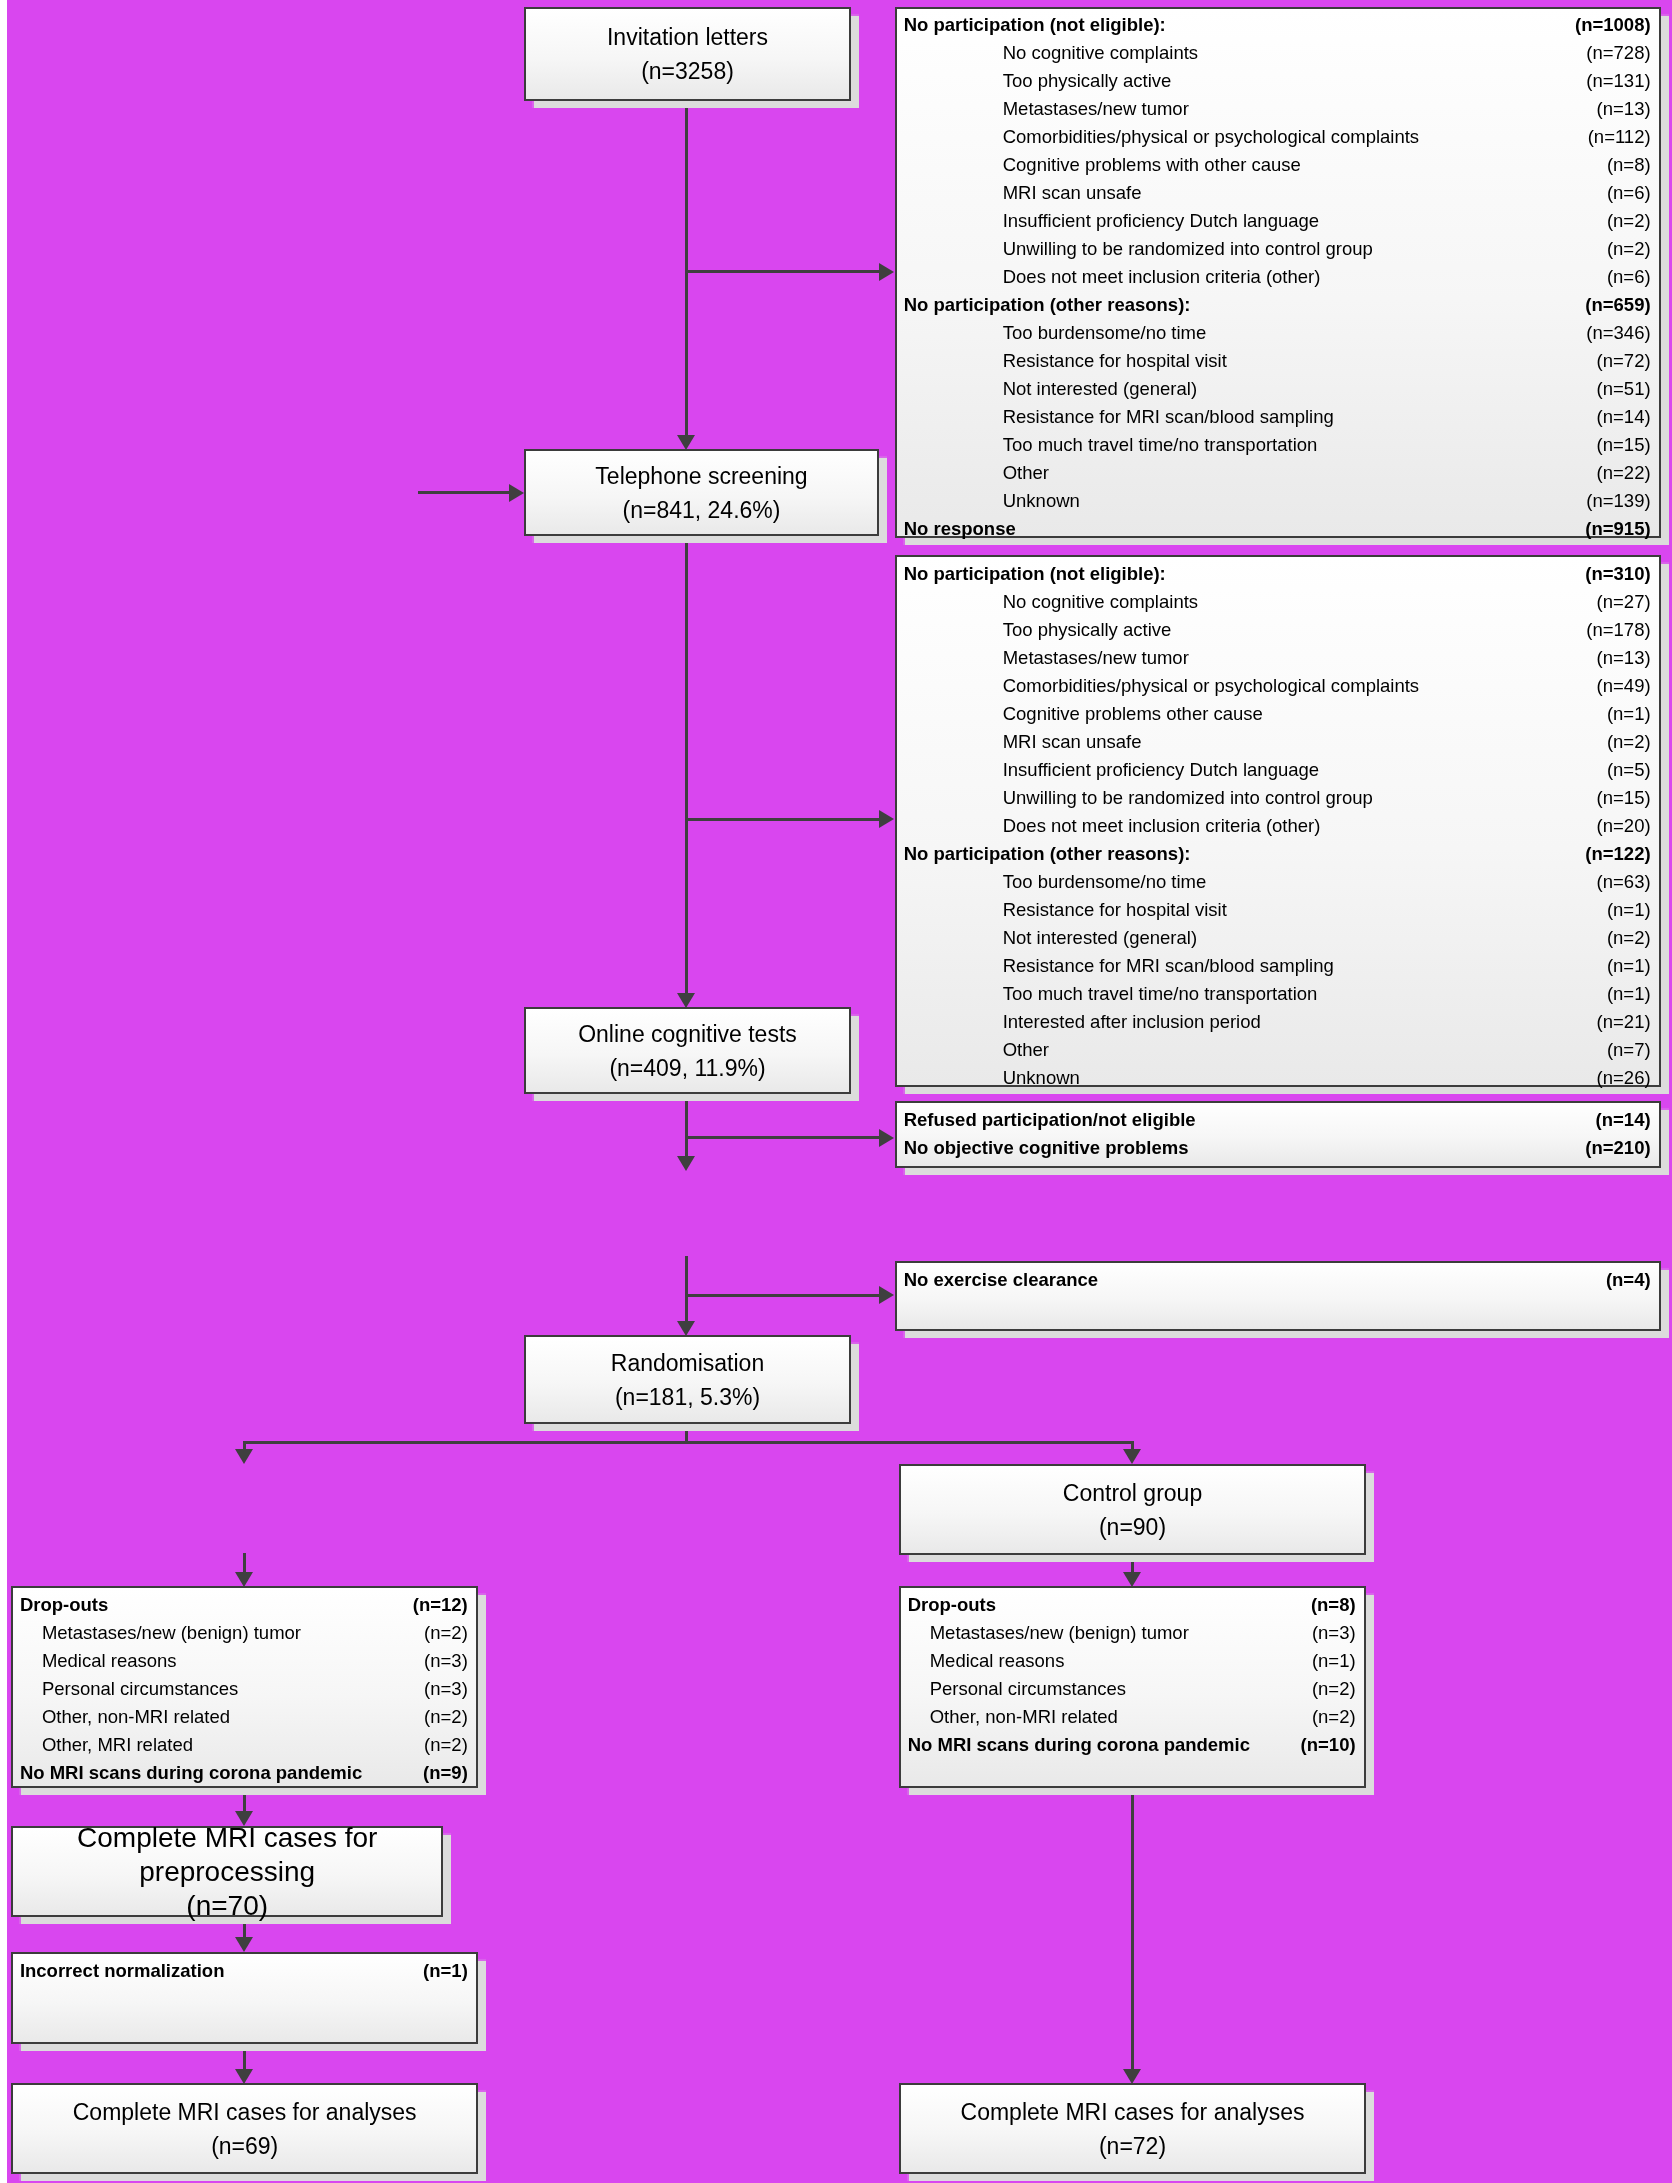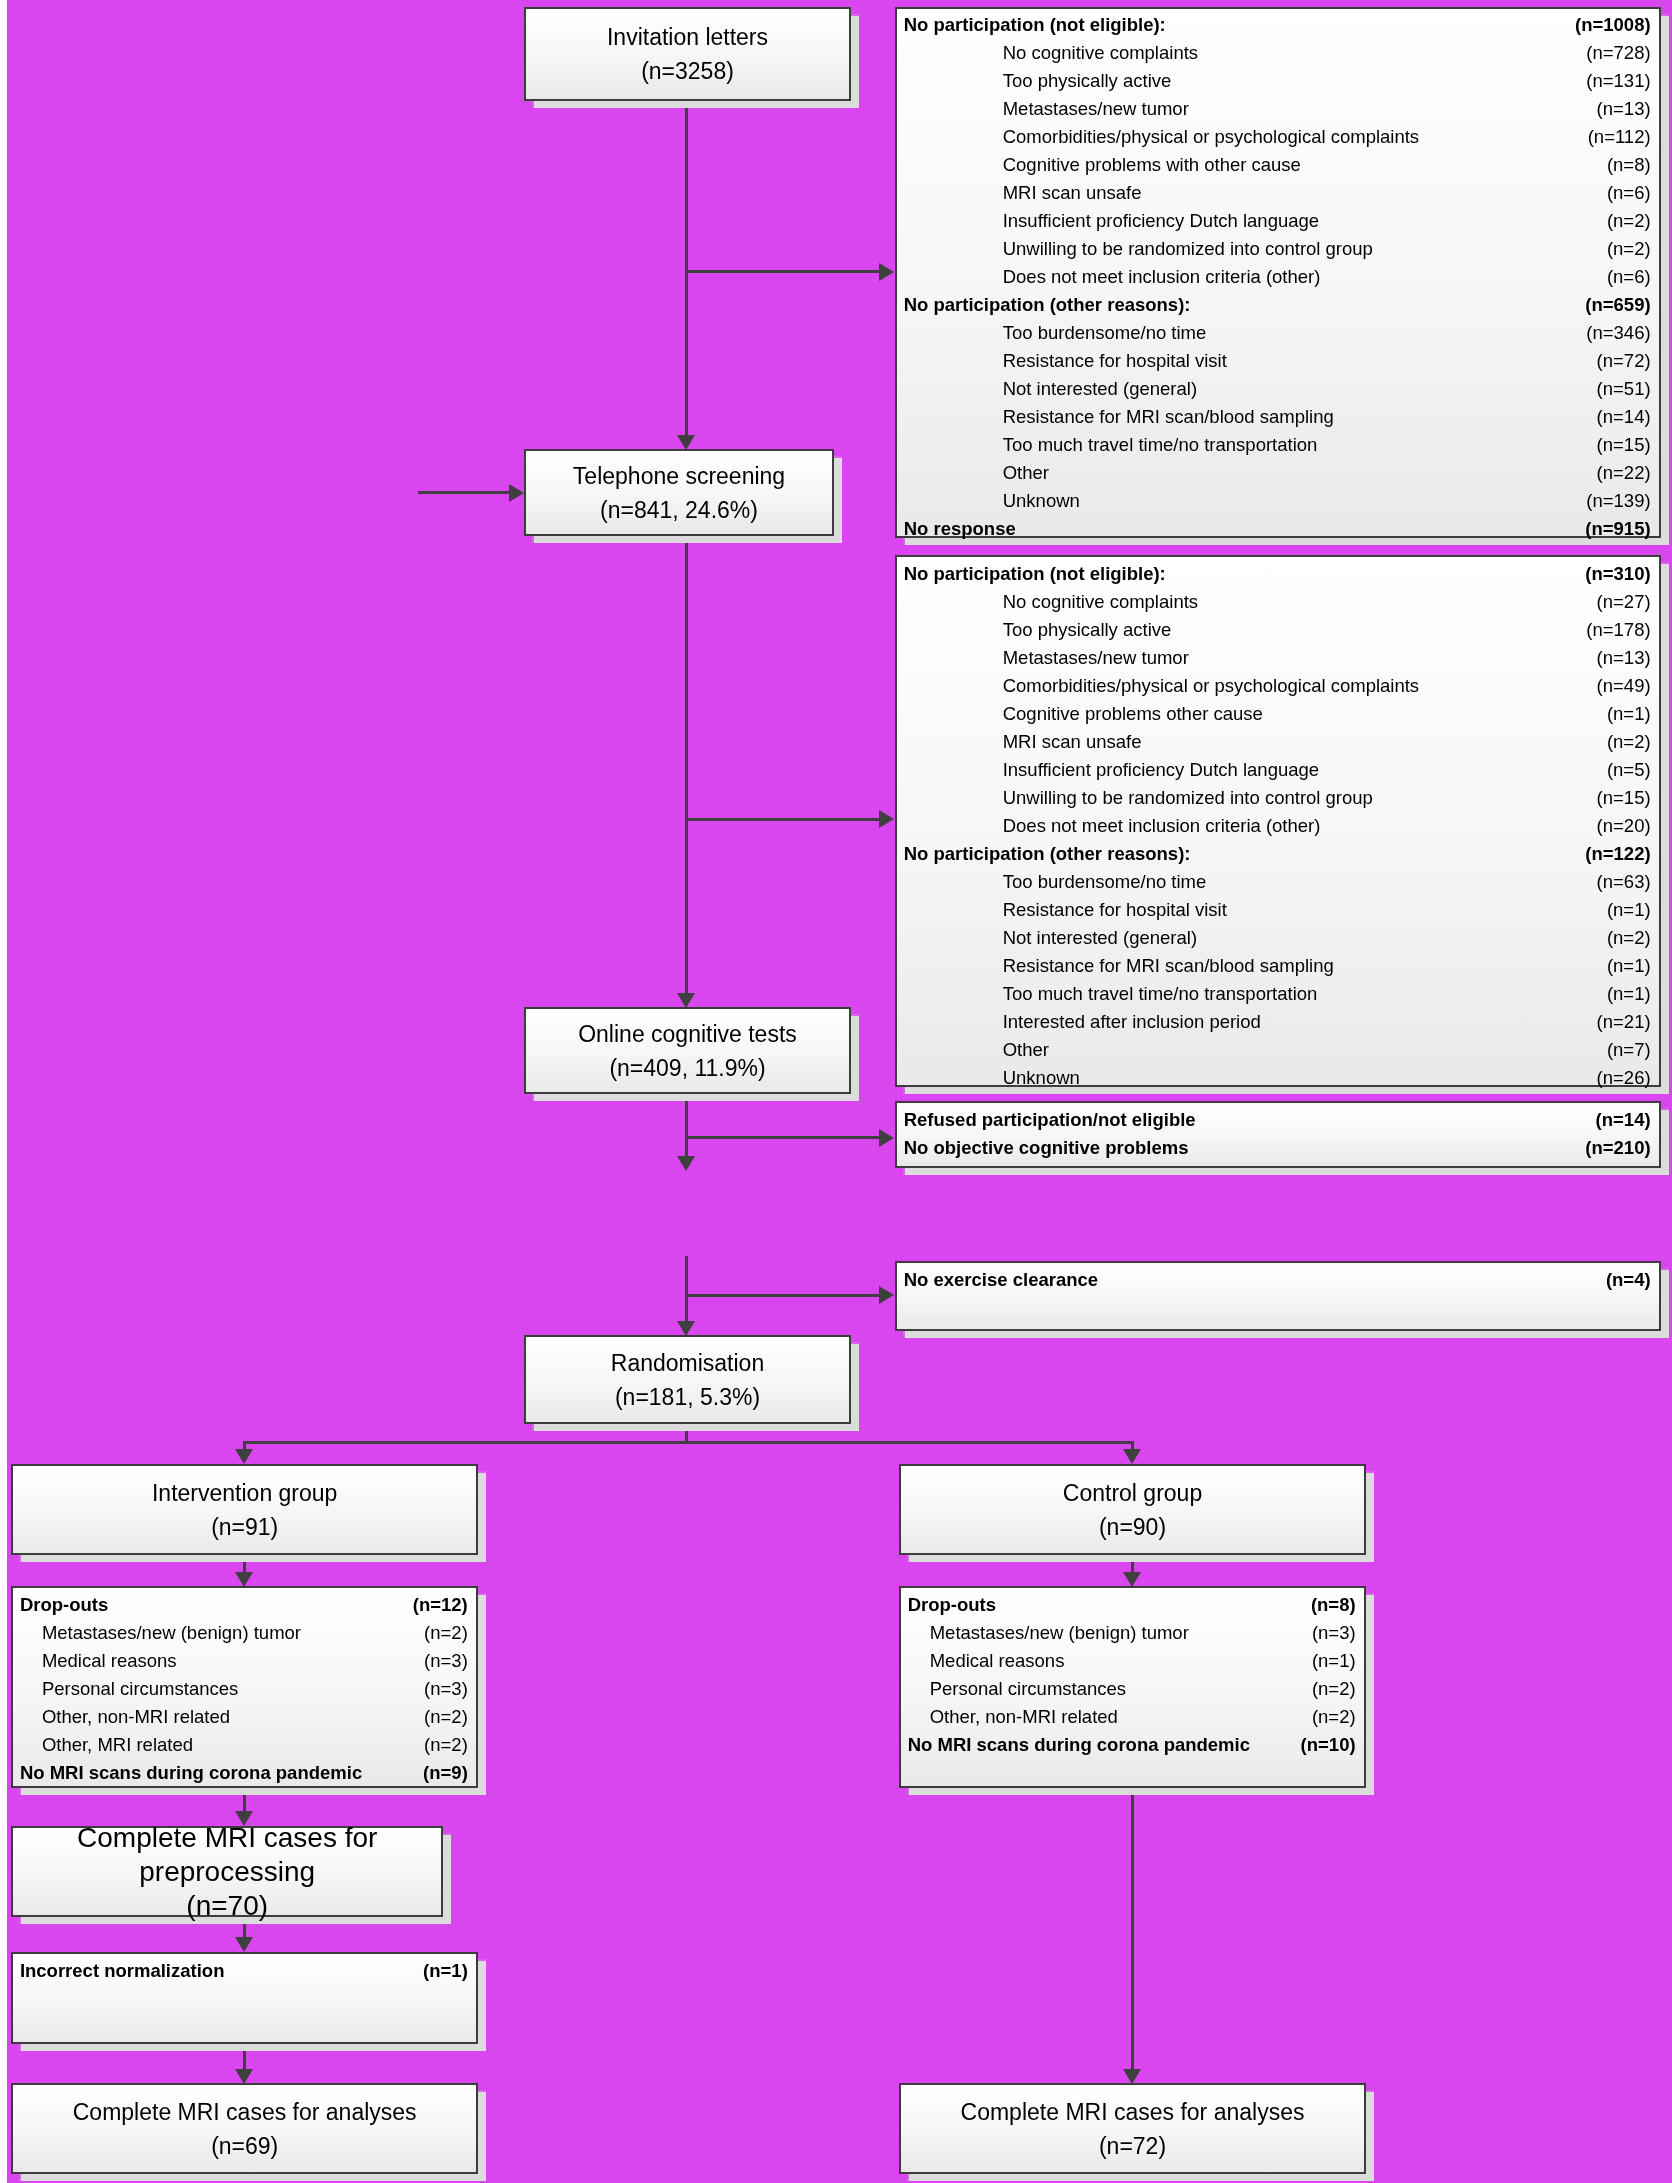--- a/index.html
+++ b/index.html
@@ -91,40 +91,36 @@
 
   <div class="line" style="left:1124px;top:1786px;width:3.4px;height:285px;"></div>
   <div class="tri-down" style="left:1116px;top:2069px;"></div>
 
   <div class="box center" style="left:517px;top:6.7px;width:327px;height:94px;">
     <div>Invitation letters</div>
     <div>(n=3258)</div>
   </div>
 
 
-  <div class="box center" style="left:517px;top:449px;width:310px;height:87px;">
+  <div class="box center" style="left:517px;top:449px;width:355px;height:87px;">
     <div>Telephone screening</div>
     <div>(n=841, 24.6%)</div>
   </div>
 
   <div class="box center" style="left:517px;top:1007px;width:327px;height:87px;">
     <div>Online cognitive tests</div>
     <div>(n=409, 11.9%)</div>
   </div>
 
 
   <div class="box center" style="left:517px;top:1335px;width:327px;height:89px;">
     <div>Randomisation</div>
     <div>(n=181, 5.3%)</div>
   </div>
 
-  <div class="box center" style="left:4.2px;top:1464px;width:467px;height:91px;">
-    <div>Intervention group</div>
-    <div>(n=91)</div>
-  </div>
 
   <div class="box center" style="left:892px;top:1464px;width:467px;height:91px;">
     <div>Control group</div>
     <div>(n=90)</div>
   </div>
 
   <div class="box center" style="left:4.2px;top:1826px;width:432px;height:91px;font-size:28px;">
     <div>Complete MRI cases for preprocessing</div>
     <div>(n=70)</div>
   </div>

